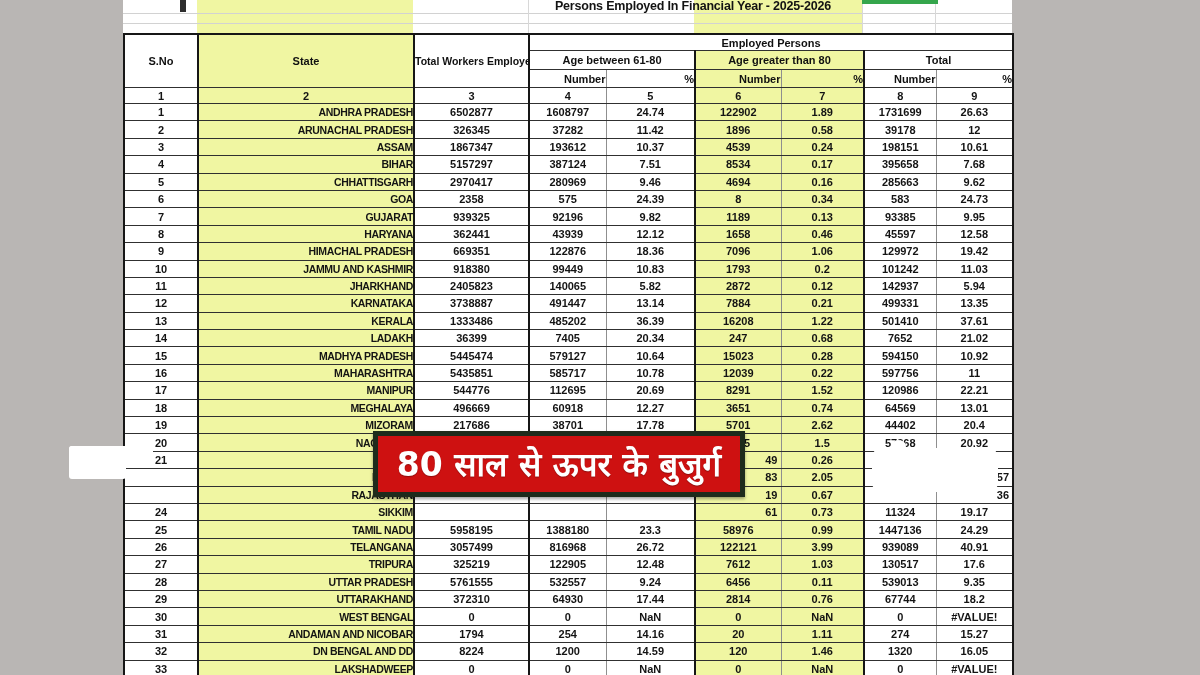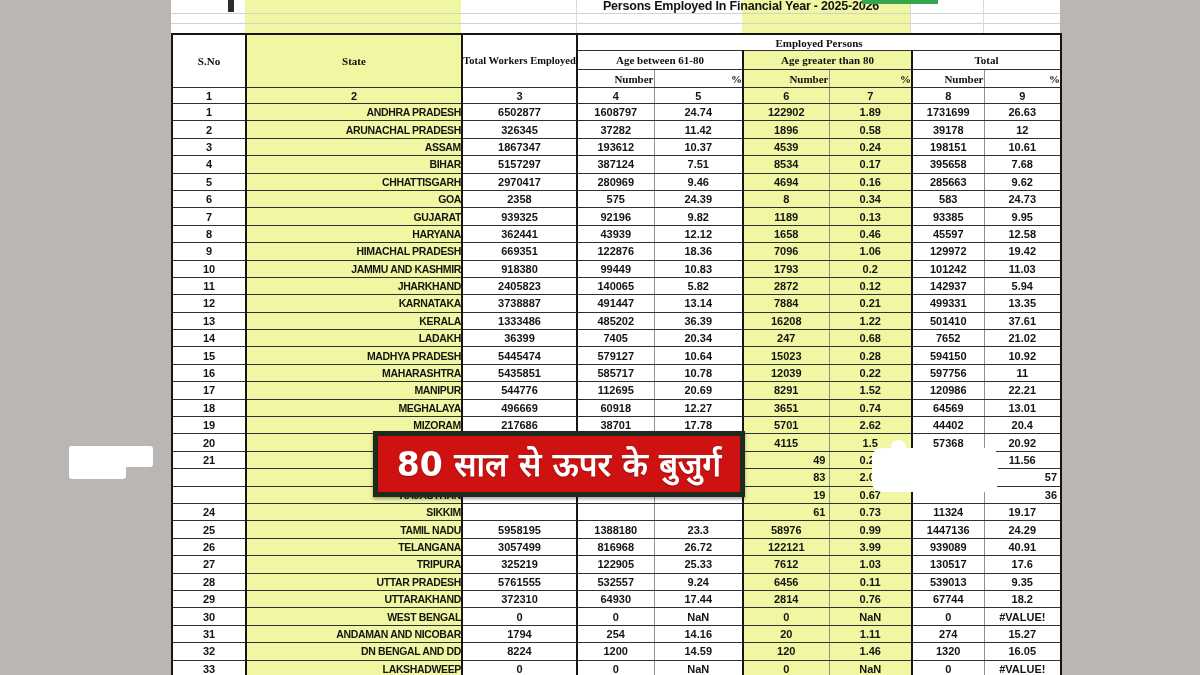--- a/index.html
+++ b/index.html
@@ -5,21 +5,20 @@
   html,body{margin:0;padding:0;}
   body{
     width:1200px;height:675px;overflow:hidden;position:relative;
     background:#b9b6b4;
     font-family:"Liberation Sans","DejaVu Sans",sans-serif;
     -webkit-font-smoothing:antialiased;
   }
   .sheet{
     position:absolute;left:123px;top:0;width:889px;height:675px;
     background:#ffffff;
-    margin-left:48px;
   }
   
   .top-area{position:absolute;left:0;top:0;width:889px;height:33px;background:#fff;}
   .strip{position:absolute;top:0;height:33px;background:#f0f6a2;}
   .strip-state{left:74px;width:216px;}
   .strip-age80{left:571px;width:169px;}
   .hline{position:absolute;left:0;width:889px;height:1px;background:#d2d2d2;}
   .vline{position:absolute;top:0;width:1px;height:33px;background:#d8d8d8;}
   .sheet-title{
     position:absolute;left:290px;top:0;width:560px;height:13px;
@@ -33,21 +32,21 @@
     border-collapse:collapse;table-layout:fixed;
     border:2.5px solid #161616;
   }
   .grid td,.grid th{
     padding:0;margin:0;overflow:hidden;white-space:nowrap;
     border-bottom:1.5px solid #303030;
     border-right:1px solid #8f8f8f;
     font-size:11px;font-weight:600;color:#141414;text-align:center;
     height:16.4px;line-height:14px;background:#fff;
   }
-  .grid thead th{font-weight:700;font-size:11px;color:#101010;font-family:Liberation Serif, serif;}
+  .grid thead th{font-weight:700;font-size:11px;color:#101010;}
   .grid .bR{border-right:2px solid #161616;}
   .grid .yl{background:#f0f6a2;}
   .grid .stateCell{text-align:right;padding-left:3px;font-weight:700;font-size:10.5px;letter-spacing:-0.35px;}
   .grid .fragR{text-align:right;padding-right:3px;}
   .grid tr.hr1 th{height:15px;}
   .grid tr.hr2 th{height:18px;text-align:center;}
   .grid tr.hr3 th{height:17px;text-align:right;}
   .grid tr.idx td{height:15px;font-weight:700;}
   
   .banner{
@@ -416,21 +415,21 @@
             <td class="yl">122121</td>
             <td class="bR yl">3.99</td>
             <td class="">939089</td>
             <td class="">40.91</td>
           </tr>
           <tr>
             <td class="bR">27</td>
             <td class="bR yl stateCell">TRIPURA</td>
             <td class="bR">325219</td>
             <td class="">122905</td>
-            <td class="bR">25.33</td>
+            <td class="bR">12.48</td>
             <td class="yl">7612</td>
             <td class="bR yl">1.03</td>
             <td class="">130517</td>
             <td class="">17.6</td>
           </tr>
           <tr>
             <td class="bR">28</td>
             <td class="bR yl stateCell">UTTAR PRADESH</td>
             <td class="bR">5761555</td>
             <td class="">532557</td>

